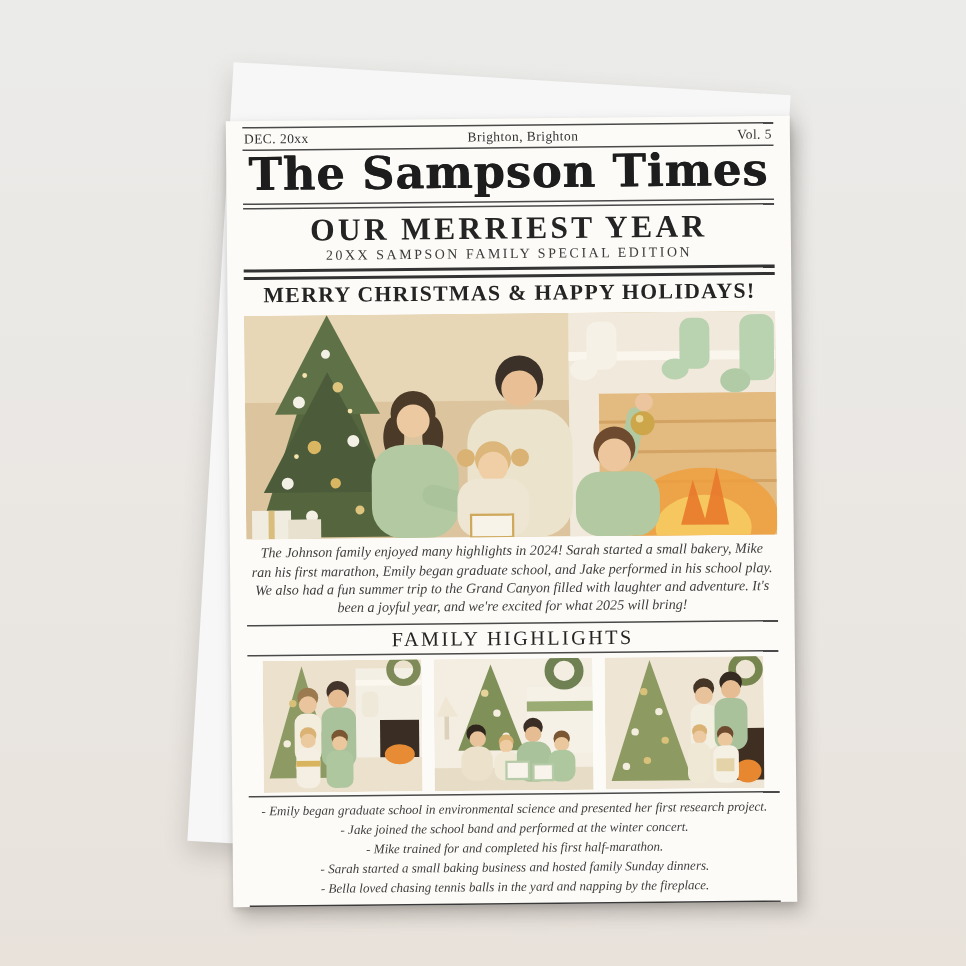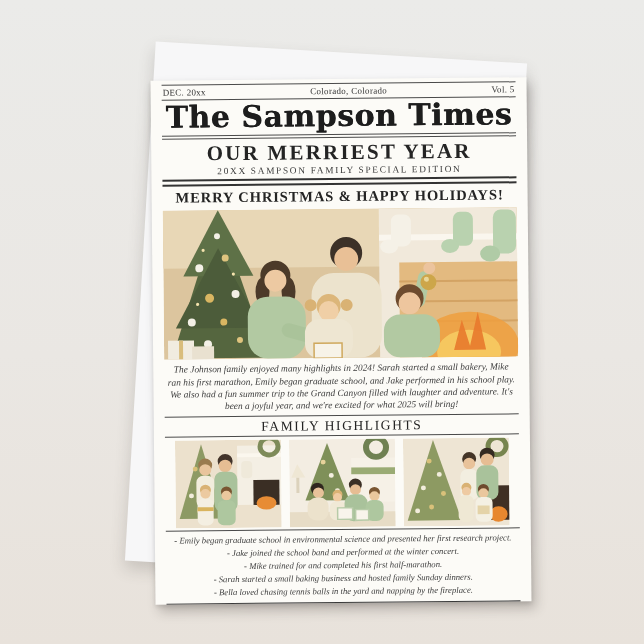--- a/index.html
+++ b/index.html
@@ -87,21 +87,21 @@
 <div class="scene">
 
   <div class="backing"></div>
 
   <div class="card">
 
     <div class="rule"></div>
 
     <div class="dateline">
       <span>DEC. 20xx</span>
-      <span>Colorado, Colorado</span>
+      <span>Brighton, Brighton</span>
       <span>Vol. 5</span>
     </div>
 
     <div class="rule"></div>
 
     <div class="masthead">The Sampson Times</div>
 
     <div class="double-rule"></div>
 
     <div class="headline">OUR MERRIEST YEAR</div>

